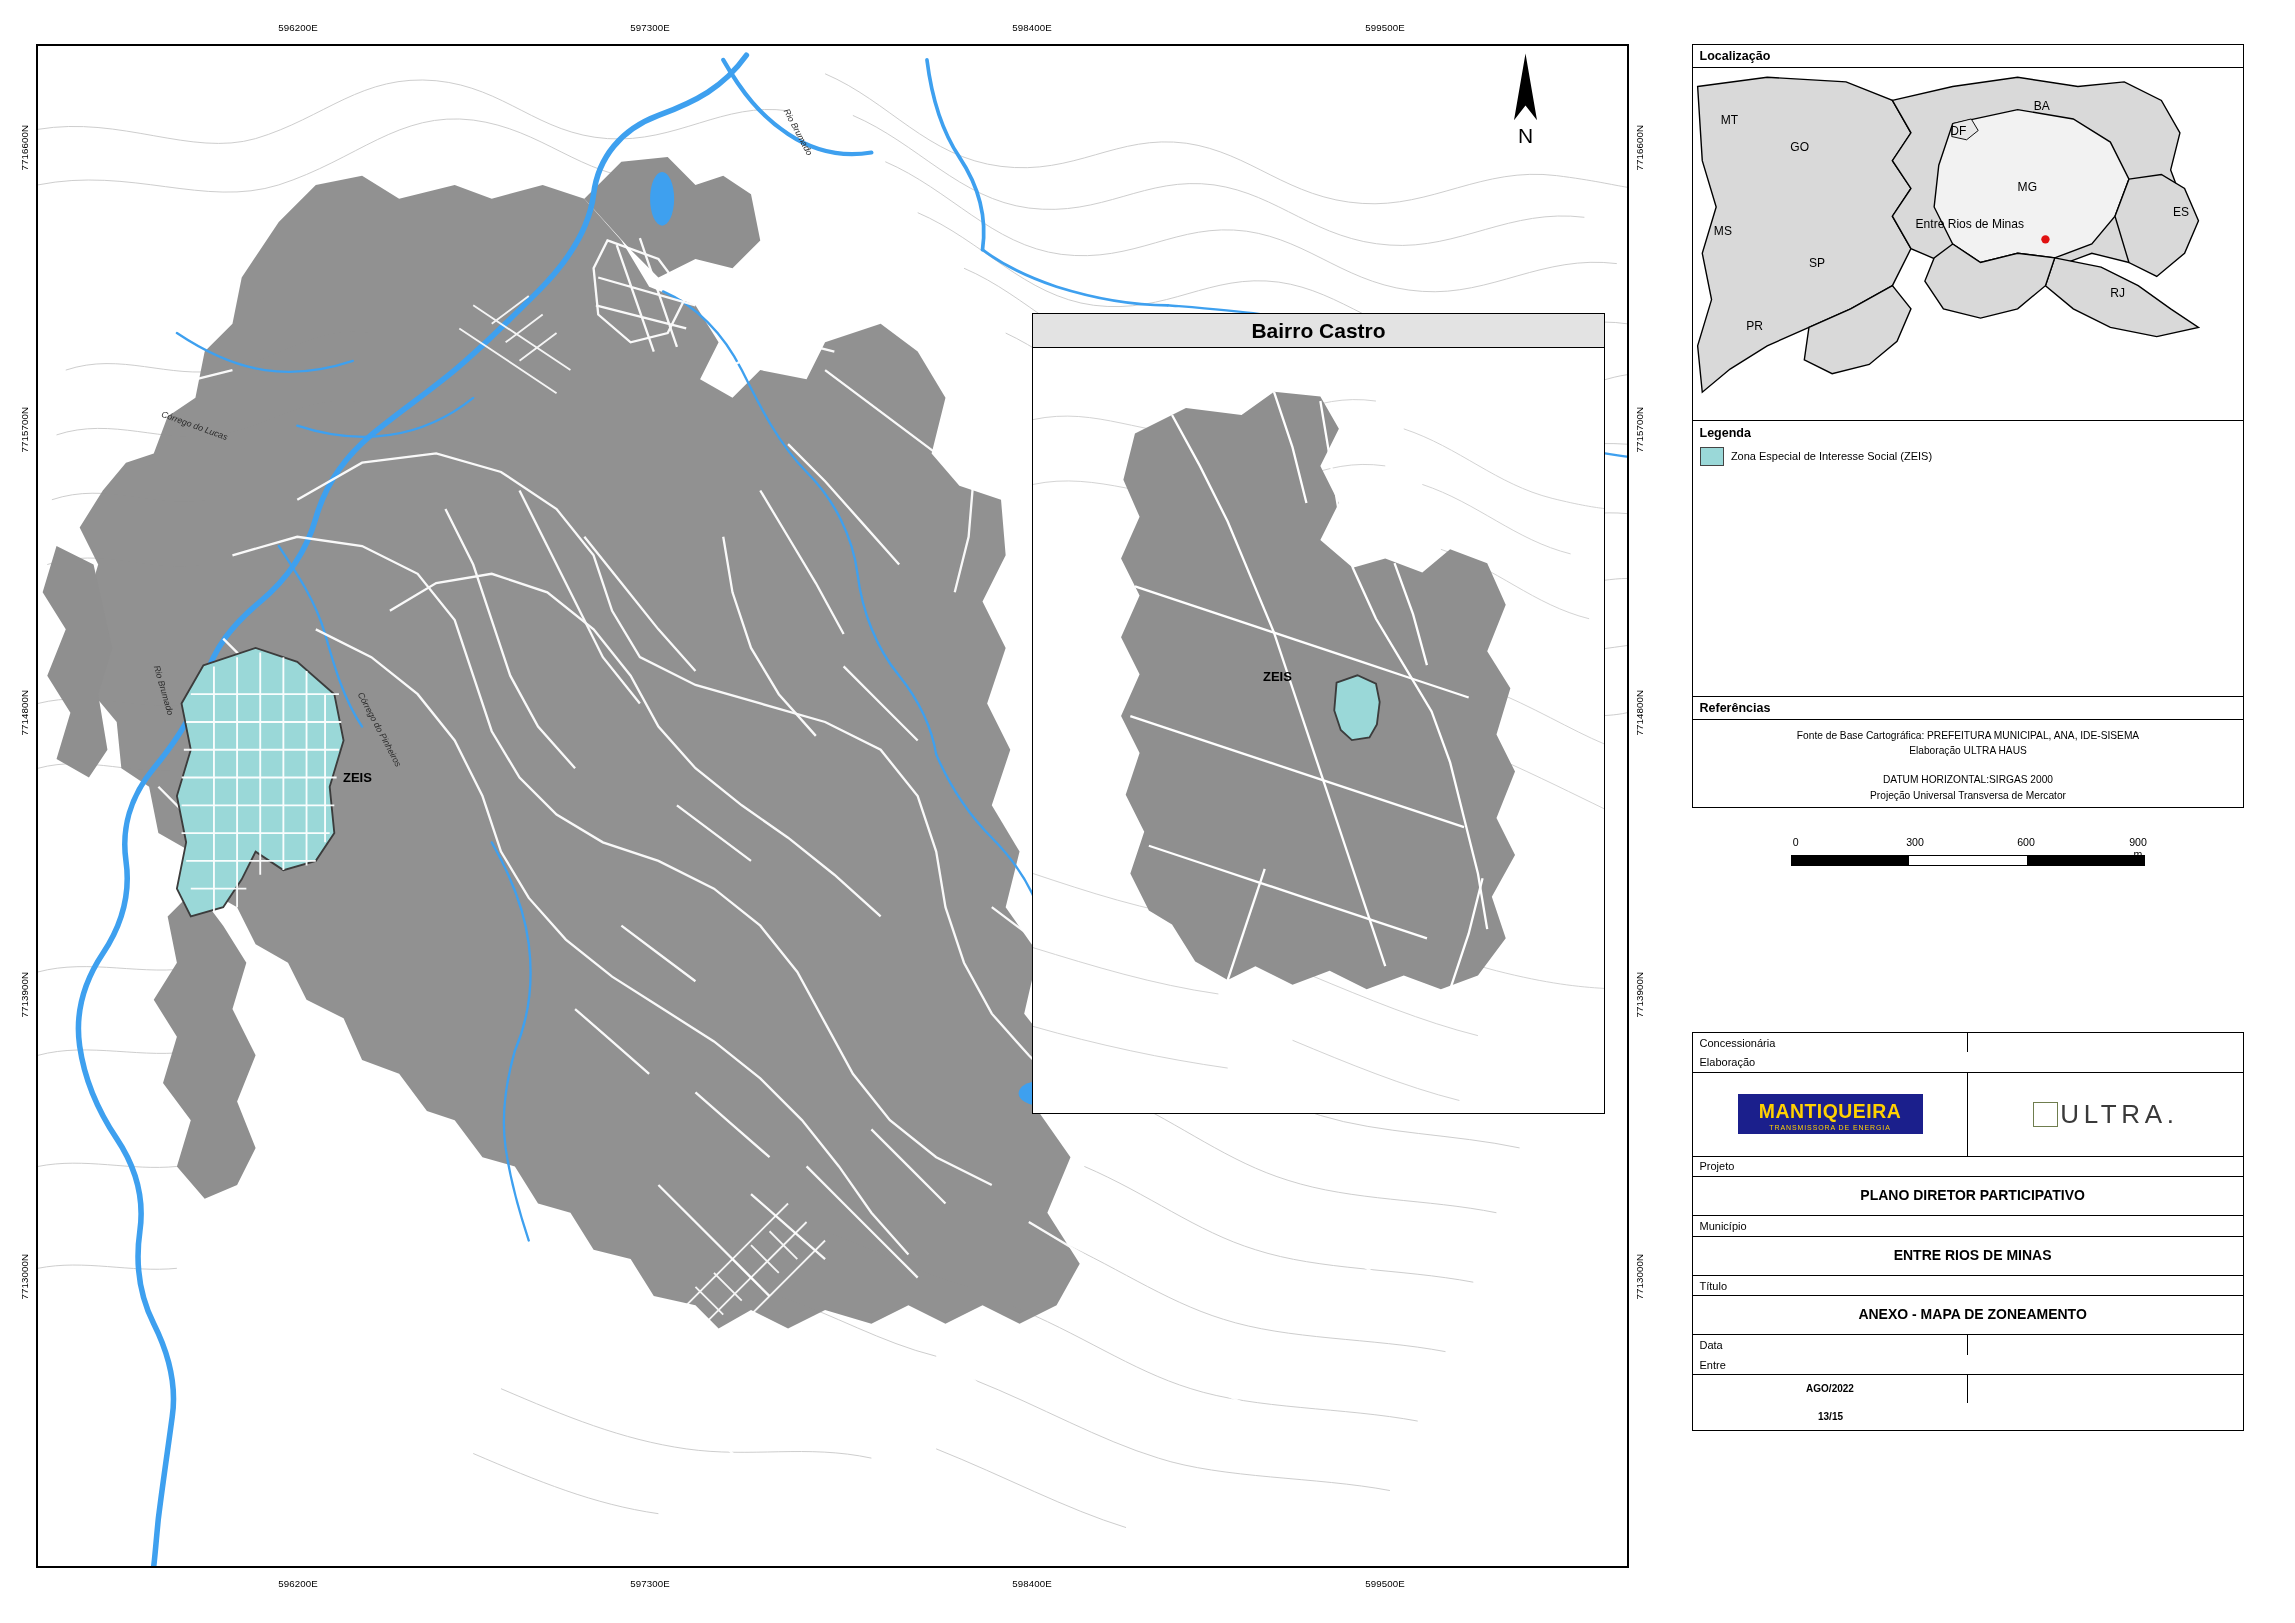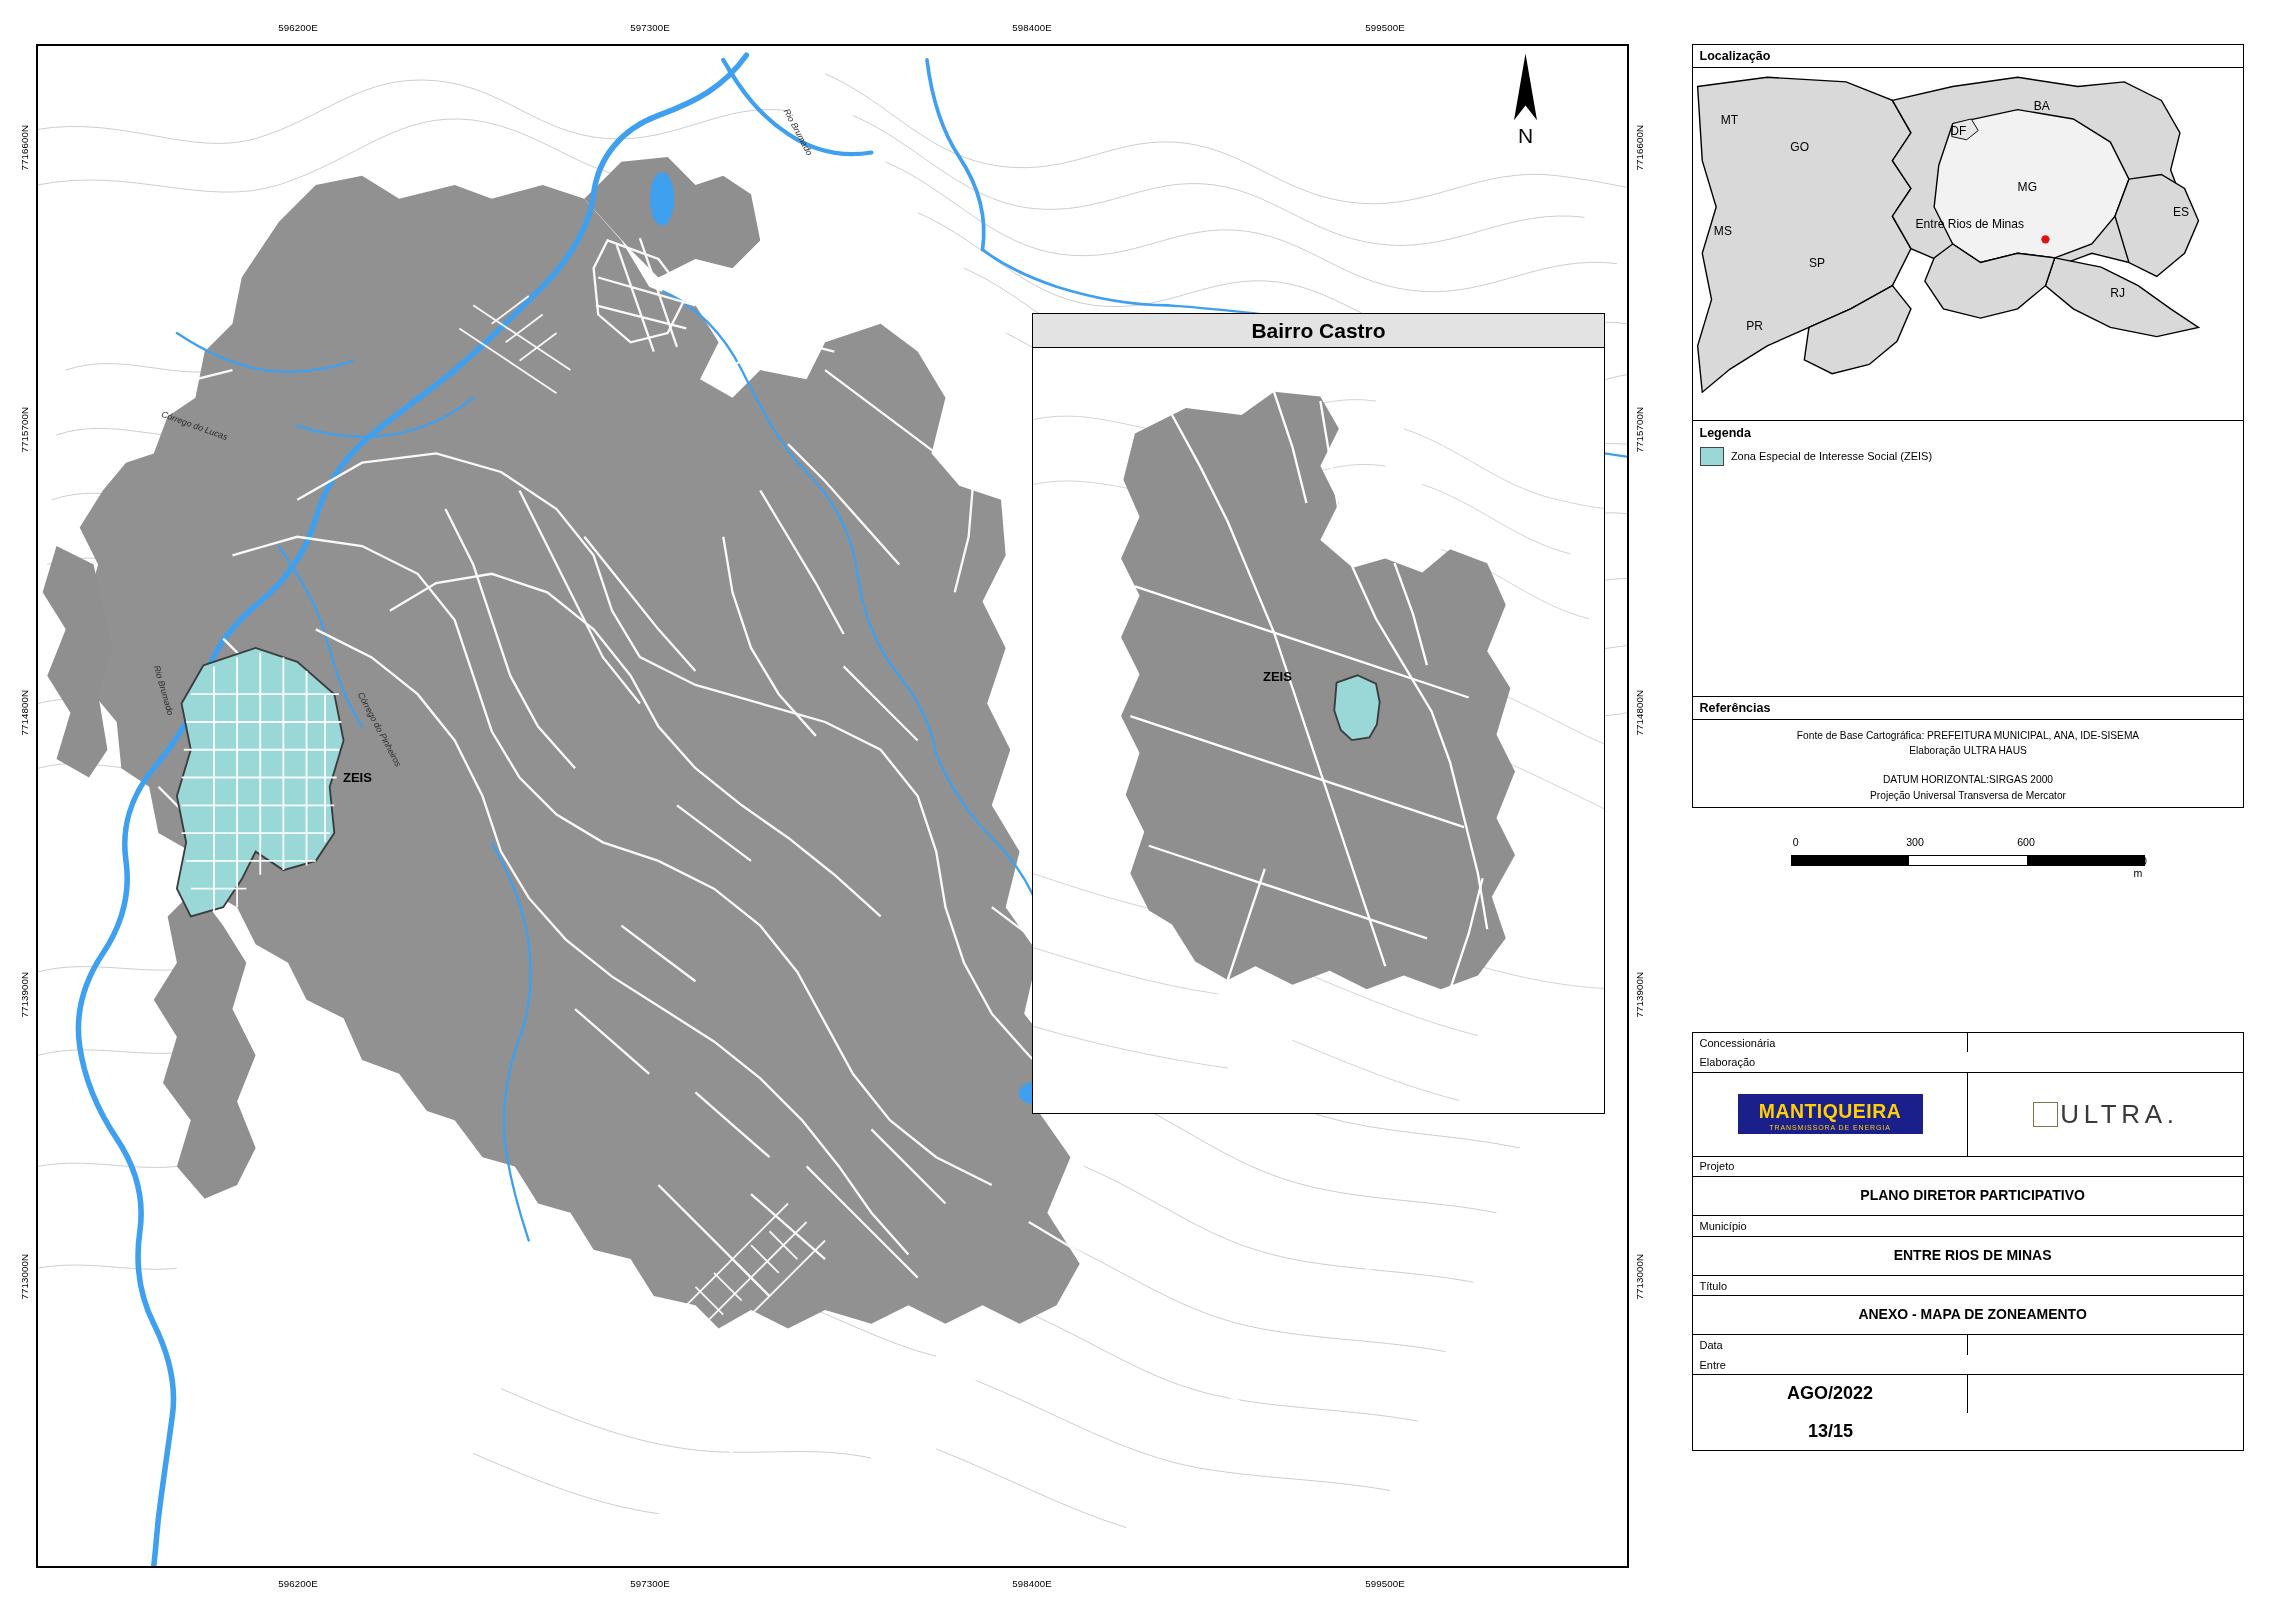--- a/index.html
+++ b/index.html
@@ -81,21 +81,21 @@
   .mantiqueira {
     background:#1b1f8c; color:#ffd100; width:185px; padding:5.6px 0 3.7px 0; text-align:center;
     font-family:"Liberation Sans", sans-serif;
   }
   .mantiqueira .m1 { font-size:19.4px; font-weight:bold; letter-spacing:0.5px; }
   .mantiqueira .m2 { font-size:7px; letter-spacing:0.9px; margin-top:0.9px; }
   .ultra { display:flex; align-items:center; gap:2.8px; }
   .ultra .u-box { width:25px; height:25px; border:1.9px solid #6f7d4e; box-sizing:border-box; }
   .ultra .u-text { font-size:26px; letter-spacing:4.6px; color:#3a3a3a; font-family:"Liberation Sans", sans-serif; }
   .tb-big { text-align:center; font-size:14px; font-weight:bold; padding:10.2px 4.6px 12px 4.6px; }
-  .tb-center { text-align:center; font-weight:bold; font-size:18px; padding:8.3px 2.8px; }
+  .tb-center { text-align:center; font-weight:bold; font-size:10px; padding:8.3px 2.8px; }
   .vert { writing-mode:vertical-rl; transform:rotate(180deg); }
 </style>
 </head>
 <body>
 
 <div class="sheet">
 
   <div class="coord coord-top" style="left:298px; top:22px;">596200E</div>
   <div class="coord coord-top" style="left:650px; top:22px;">597300E</div>
   <div class="coord coord-top" style="left:1032px; top:22px;">598400E</div>
@@ -426,21 +426,21 @@
         <div class="datum">DATUM HORIZONTAL:SIRGAS 2000</div>
         <div>Projeção Universal Transversa de Mercator</div>
       </div>
     </div>
 
     <div class="scalebar-wrap">
       <div class="scale-nums">
         <span style="left:3.7px;">0</span>
         <span style="left:123px;text-align:right;">300</span>
         <span style="left:234px;">600</span>
-        <span style="left:346px;margin-top:19px;">900 m</span>
+        <span style="left:346px;">900 m</span>
       </div>
       <div class="scale-bars">
         <div style="background:#000;"></div>
         <div style="background:#fff;"></div>
         <div style="background:#000;"></div>
       </div>
     </div>
   </div>
 
   <div class="titleblock">

